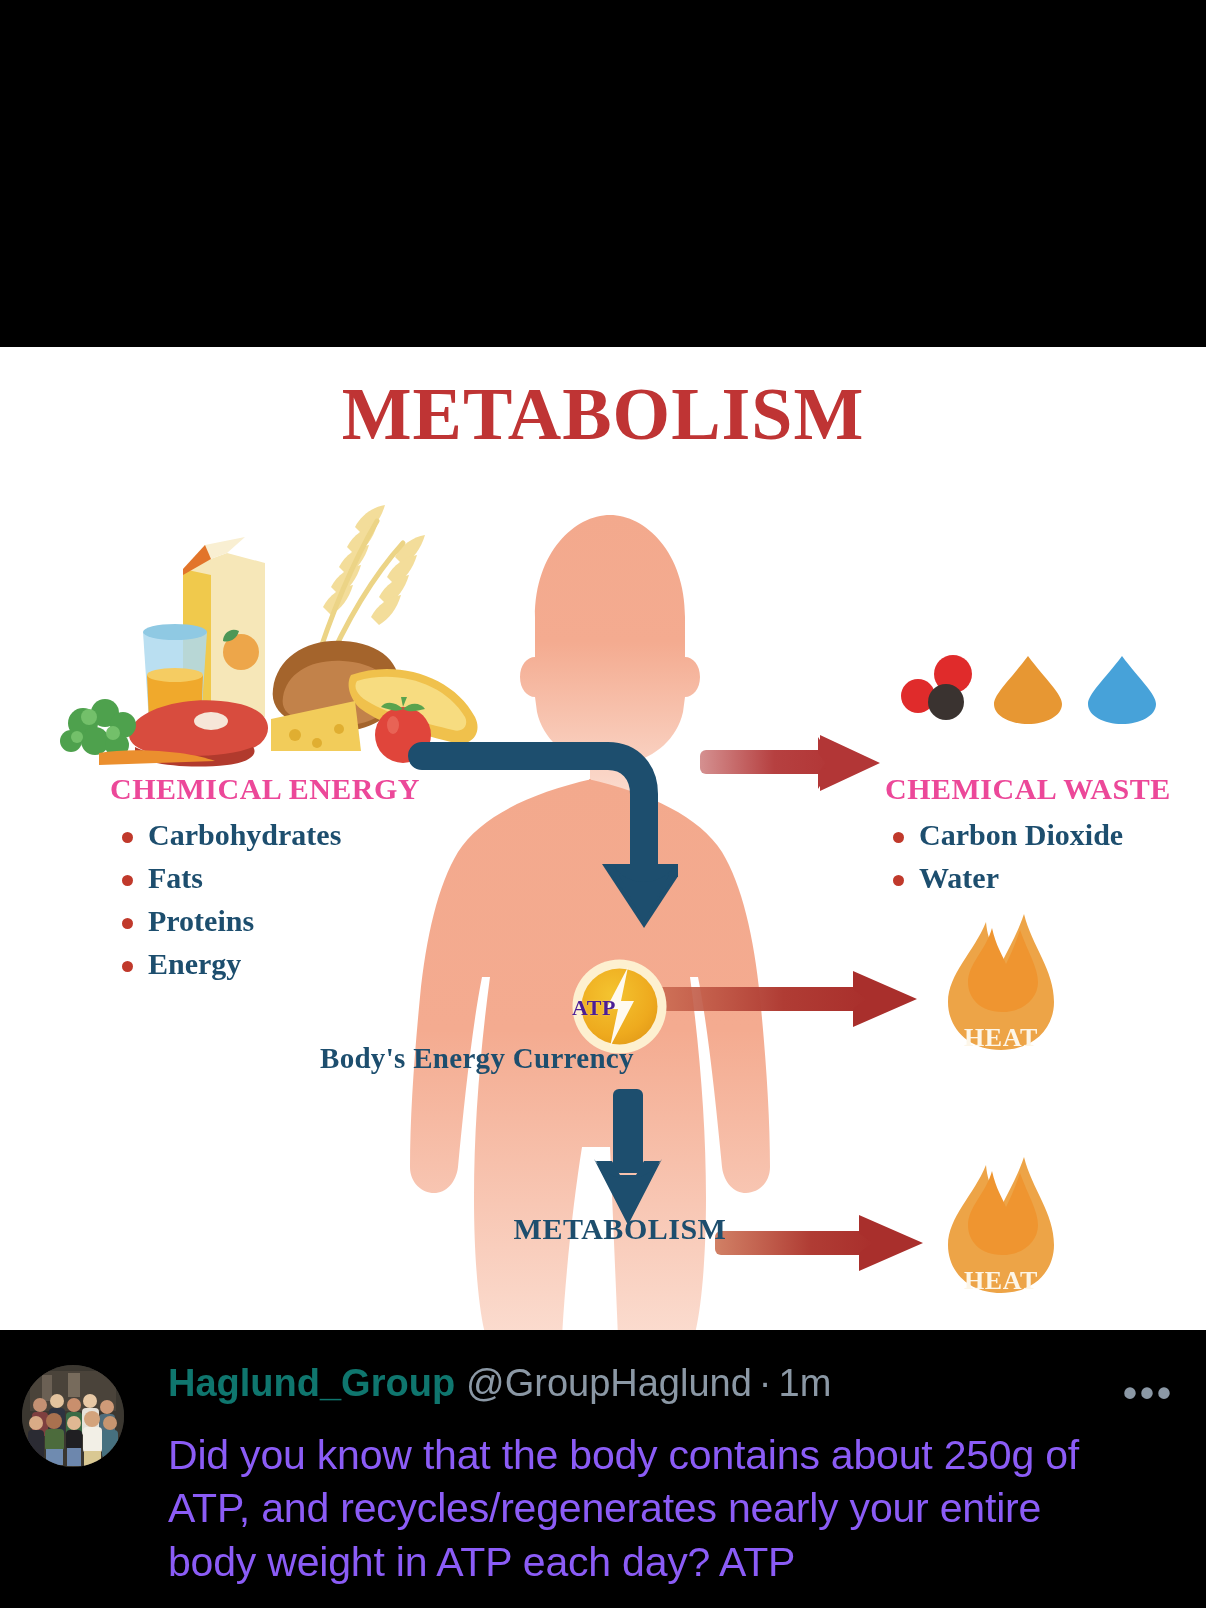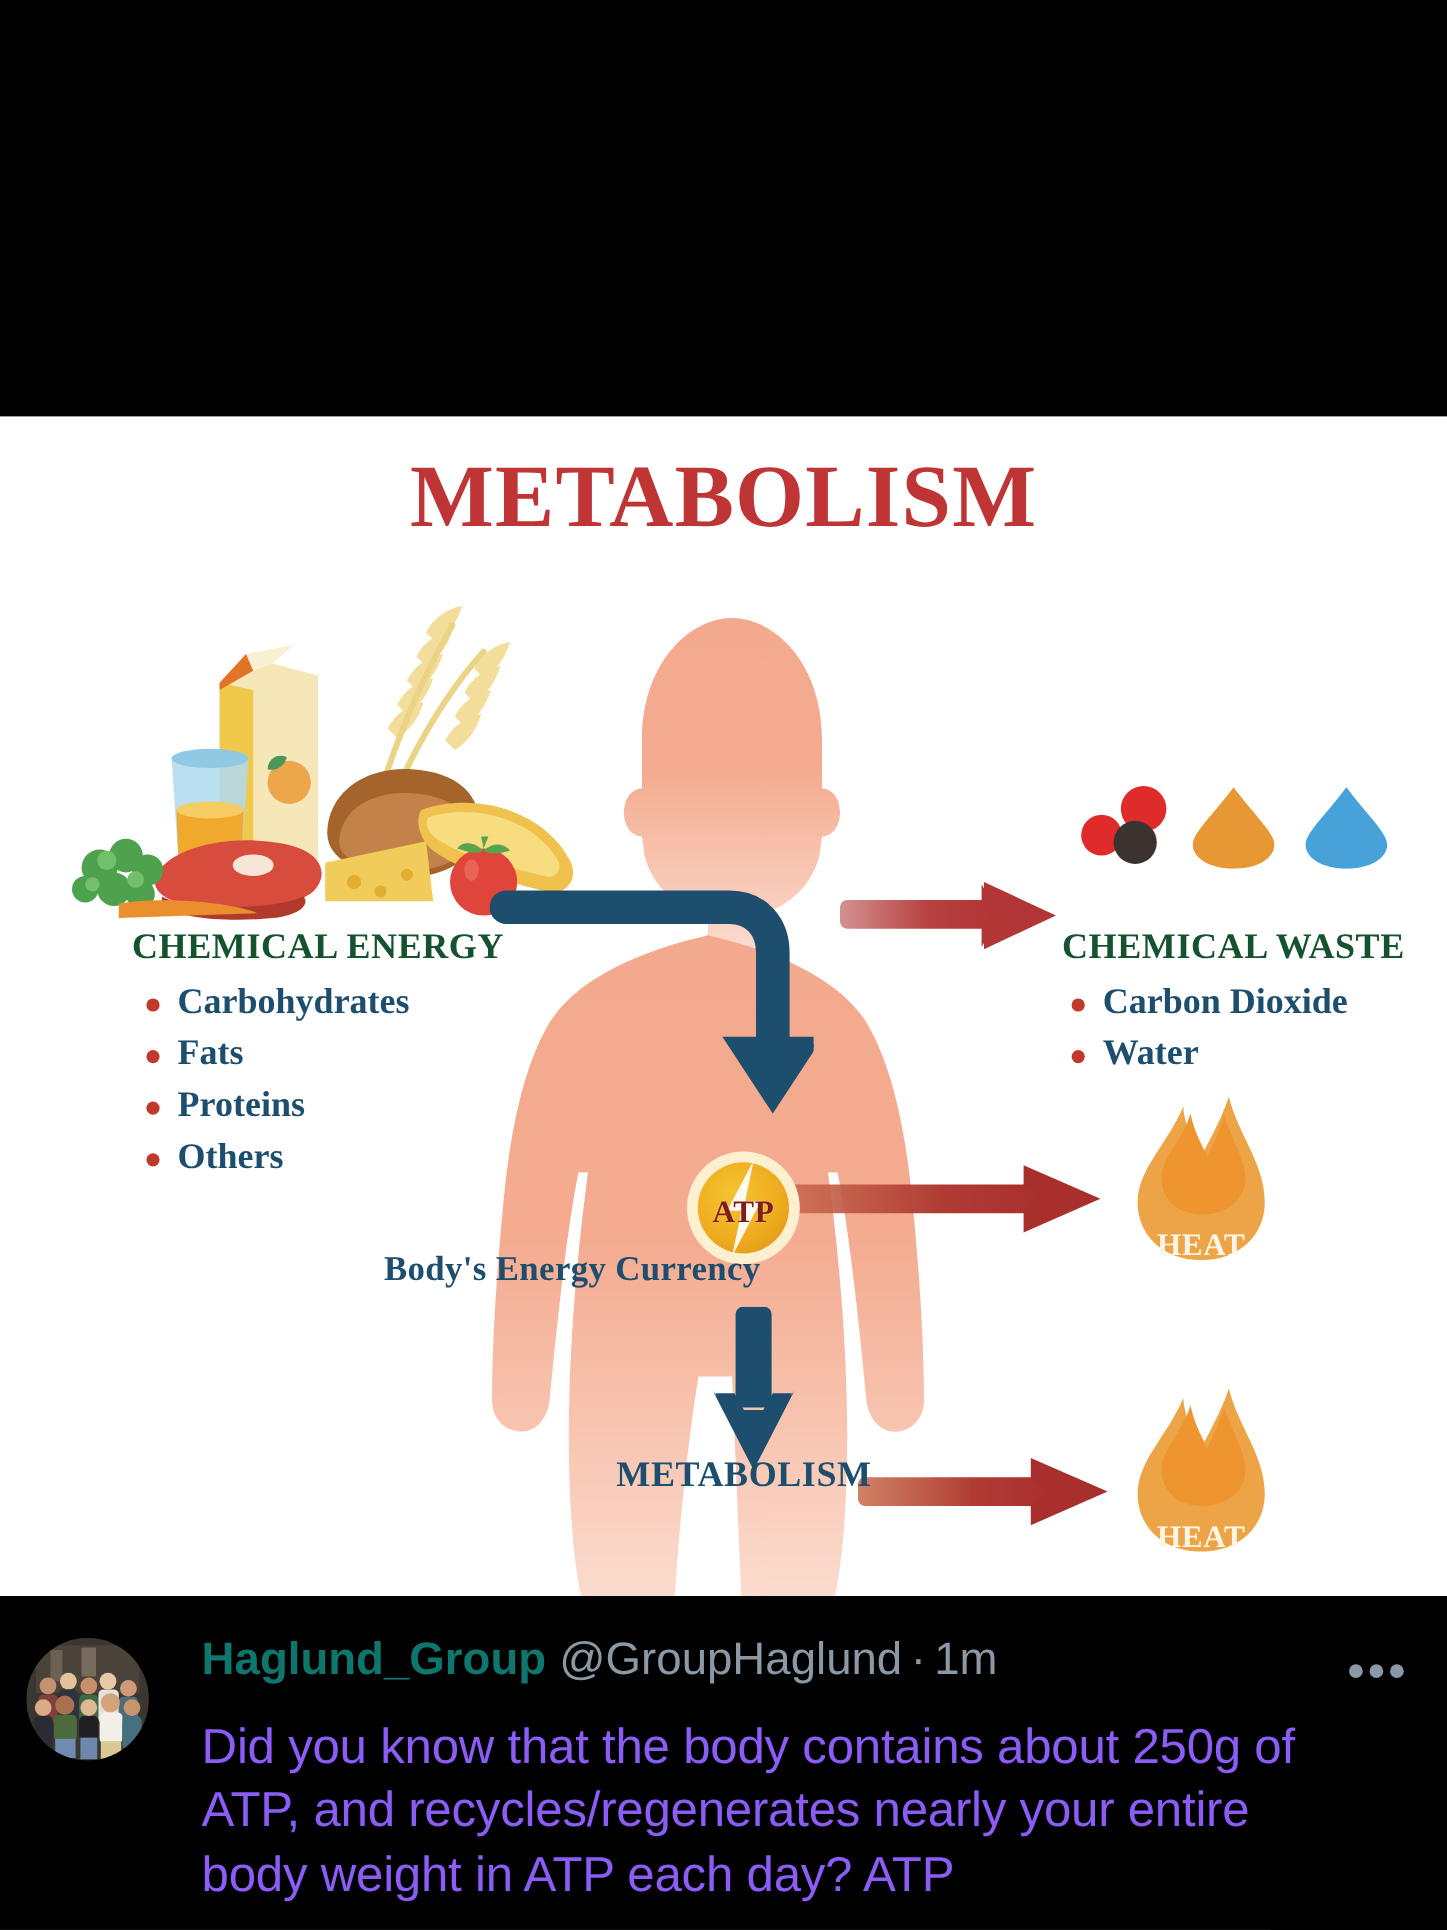--- a/index.html
+++ b/index.html
@@ -32,21 +32,21 @@
   .body-svg { position:absolute; left:330px; top:160px; width:560px; height:830px; }
 
   
   .food-svg { position:absolute; left:55px; top:150px; width:440px; height:270px; }
 
   
   .left-block { position:absolute; left:110px; top:425px; width:350px; }
   .block-heading {
     font-family:"Liberation Serif", serif;
     font-weight:bold; font-size:30px; letter-spacing:0.5px;
-    color:#14532d; margin-bottom:12px; white-space:nowrap;
+    color:#ec4899; margin-bottom:12px; white-space:nowrap;
   }
   .bullet-list { list-style:none; }
   .bullet-list li {
     position:relative;
     font-family:"Liberation Serif", serif;
     font-weight:bold; font-size:30px; color:#1d4e6e;
     padding-left:38px; margin-bottom:9px; white-space:nowrap;
   }
   .bullet-list li::before {
     content:""; position:absolute; left:12px; top:14px;
@@ -64,23 +64,23 @@
   
   .arrow-in { position:absolute; left:408px; top:385px; width:270px; height:200px; }
   .arrow-waste { position:absolute; left:700px; top:386px; width:185px; height:60px; }
   .arrow-heat1 { position:absolute; left:655px; top:616px; width:270px; height:70px; }
   .arrow-atp-down { position:absolute; left:588px; top:742px; width:80px; height:140px; }
   .arrow-heat2 { position:absolute; left:715px; top:860px; width:215px; height:70px; }
 
   
   .atp-wrap { position:absolute; left:572px; top:612px; width:95px; height:95px; }
   .atp-label {
-    position:absolute; left:0; top:36px; width:95px; text-align:center;
+    position:absolute; left:0; top:36px; width:95px; 
     font-family:"Liberation Serif", serif; font-weight:bold;
-    font-size:26px; color:#7f1d1d; letter-spacing:0.5px;
+    font-size:22px; color:#4c1d95; letter-spacing:0.5px;
     text-shadow:0 0 2px rgba(255,255,255,.4);
   }
   .energy-currency {
     position:absolute; left:320px; top:695px; width:600px; text-align:left;
     font-family:"Liberation Serif", serif; font-weight:bold;
     font-size:29px; color:#1d4e6e; letter-spacing:0.3px;
   }
   .metabolism-label {
     position:absolute; left:340px; top:865px; width:560px; text-align:center;
     font-family:"Liberation Serif", serif; font-weight:bold;
@@ -330,21 +330,21 @@
       </svg>
       <div class="flame-text">HEAT</div>
     </div>
 
     <div class="left-block">
       <div class="block-heading">CHEMICAL ENERGY</div>
       <ul class="bullet-list">
         <li>Carbohydrates</li>
         <li>Fats</li>
         <li>Proteins</li>
-        <li>Others</li>
+        <li>Energy</li>
       </ul>
     </div>
 
     <div class="right-block">
       <div class="block-heading">CHEMICAL WASTE</div>
       <ul class="bullet-list">
         <li>Carbon Dioxide</li>
         <li>Water</li>
       </ul>
     </div>

